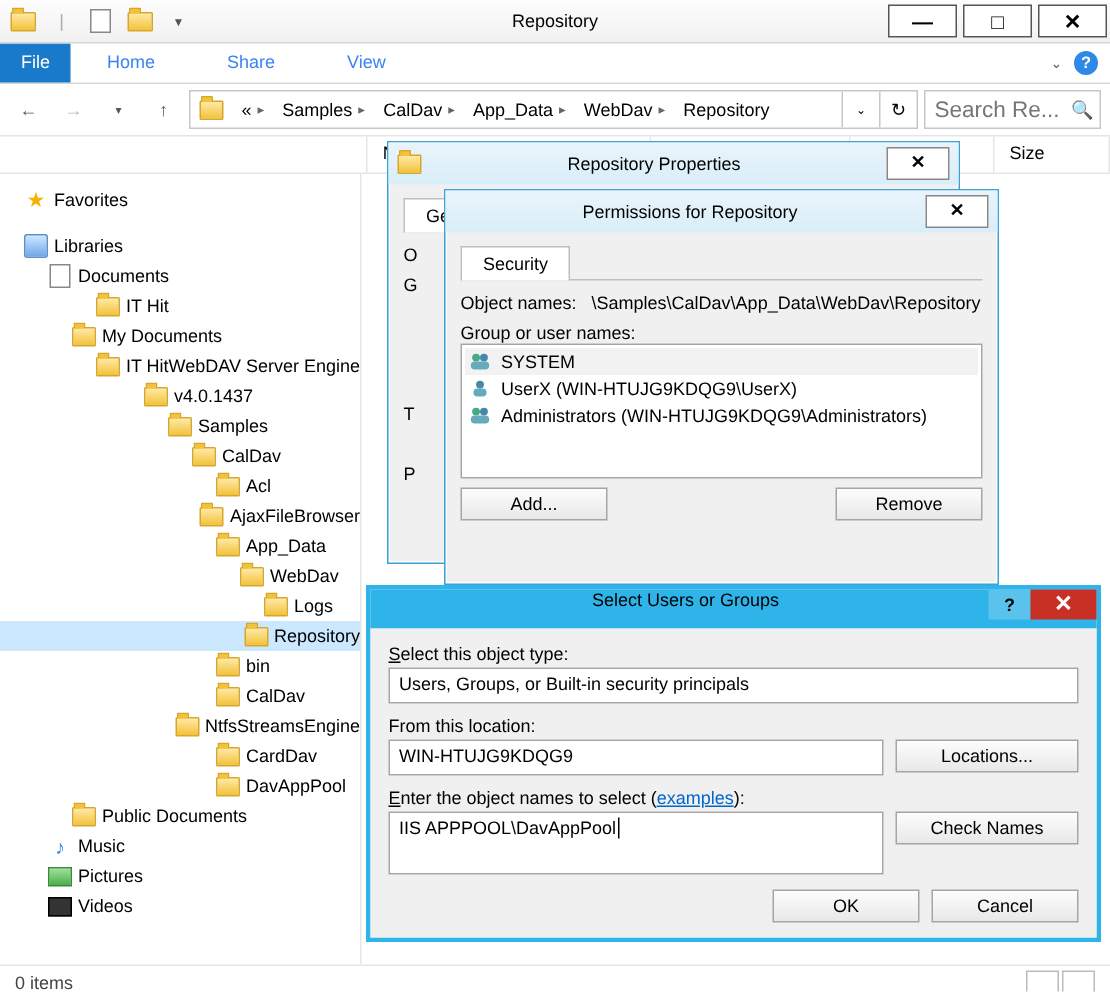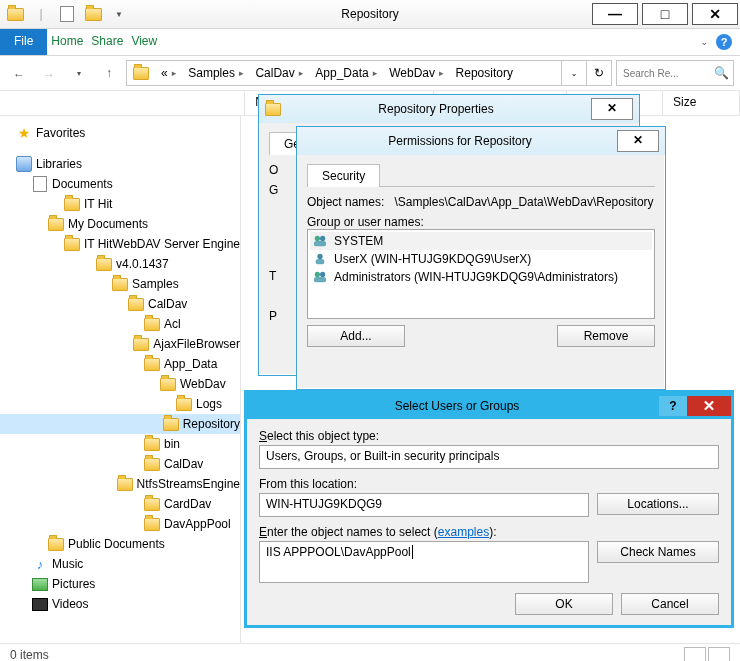--- a/index.html
+++ b/index.html
@@ -7,33 +7,33 @@
 
 .titlebar{height:28px;background:linear-gradient(#fdfdfd,#f1f1f1);border-bottom:1px solid #d7d7d7;display:flex;align-items:center;position:relative}
 .qat{display:flex;gap:4px;padding-left:4px}
 .qat-btn{width:22px;height:22px;display:flex;align-items:center;justify-content:center}
 .appname{position:absolute;left:0;right:0;text-align:center;font-size:12px;pointer-events:none}
 .winbtns{margin-left:auto;display:flex}
 .winbtn{width:44px;height:20px;border:1px solid #555;margin:2px;display:flex;align-items:center;justify-content:center;font-size:14px;font-weight:bold;background:#fff}
 
 .ribbon{height:26px;background:#fff;display:flex;align-items:stretch;border-bottom:1px solid #d7d7d7}
 .file-tab{background:#1979ca;color:#fff;padding:5px 14px;font-size:12px}
-.rtab{padding:5px 4px;color:#15803d}
+.rtab{padding:5px 24px;color:#3b82f6}
 .ribbon-right{margin-left:auto;display:flex;align-items:center;gap:8px;padding-right:8px}
 .helpicon{width:16px;height:16px;border-radius:8px;background:#2e8ae6;color:#fff;text-align:center;line-height:16px;font-weight:bold;font-size:11px}
 
 .navbar{height:34px;display:flex;align-items:center;gap:4px;padding:0 6px;border-bottom:1px solid #e5e5e5}
 .navbtn{width:24px;height:24px;border:1px solid transparent;display:flex;align-items:center;justify-content:center;color:#555}
 .addrbox{flex:1;height:24px;border:1px solid #c7c7c7;display:flex;align-items:center;overflow:hidden}
 .crumb{padding:0 6px;display:flex;align-items:center;gap:4px;height:100%}
 .crumb-sep{color:#666;font-size:9px}
 .addr-tools{display:flex}
 .addr-tool{width:24px;height:24px;border-left:1px solid #c7c7c7;display:flex;align-items:center;justify-content:center}
 .searchbox{width:108px;height:24px;border:1px solid #c7c7c7;display:flex;align-items:center;padding:0 4px;color:#888}
-.searchbox input{border:none;outline:none;width:100%;font-size:10px;color:#555}
+.searchbox input{border:none;outline:none;width:100%;font-size:15px;color:#555}
 
 .colhdr{height:24px;border-bottom:1px solid #e5e5e5;display:flex}
 .colcell{padding:4px 10px;border-right:1px solid #e5e5e5}
 
 .body{display:flex;height:calc(661px - 28px - 26px - 34px - 24px - 22px)}
 .tree{width:240px;border-right:1px solid #e5e5e5;padding:6px 0;overflow:hidden}
 .main{flex:1;position:relative}
 .statusbar{height:22px;border-top:1px solid #e5e5e5;display:flex;align-items:center;padding:0 10px;color:#444}
 .status-right{margin-left:auto;display:flex;gap:2px}
 .viewbtn{width:20px;height:14px;border:1px solid #bbb}
@@ -61,21 +61,21 @@
 .tab{padding:4px 14px;border:1px solid #bfbfbf;border-bottom:none;background:#fff;position:relative;top:1px}
 .field-row{display:flex;gap:10px;align-items:center;margin:6px 0}
 .listbox{border:1px solid #a5a5a5;background:#fff;height:84px;padding:2px}
 .li{display:flex;align-items:center;gap:6px;height:18px;padding:0 2px}
 .li.sel{background:#f2f2f2}
 .usersicon{width:16px;height:14px}
 .btn{border:1px solid #a5a5a5;background:linear-gradient(#fdfdfd,#e8e8e8);padding:3px 12px;min-width:72px;text-align:center;font-size:12px}
 .btnrow{display:flex;gap:8px;justify-content:space-between;margin-top:6px}
 
 .sel-dlg{border:3px solid #2fb4e9}
-.sel-title{background:#2fb4e9;color:#000;height:26px;display:flex;align-items:center;padding-left:8px}
+.sel-title{background:#2fb4e9;color:#000;height:26px;display:flex;align-items:flex-start;padding-left:8px}
 .sel-title .t{flex:1;text-align:center;font-size:12px}
 .sel-title .hb{width:28px;height:20px;background:#59c3ee;text-align:center;line-height:20px;font-weight:bold}
 .sel-title .xb{width:44px;height:20px;background:#c83025;color:#fff;text-align:center;line-height:20px;font-weight:bold;font-size:15px}
 .sel-body{background:#f0f0f0;padding:10px 12px}
 .txtbox{border:1px solid #a5a5a5;background:#fff;padding:3px 6px;height:16px}
 .txtbox.multi{height:34px}
 .flexrow{display:flex;gap:8px;align-items:flex-start}
 .flexrow .txtbox{flex:1}
 u.link{color:#0066cc;cursor:pointer}
 </style>

